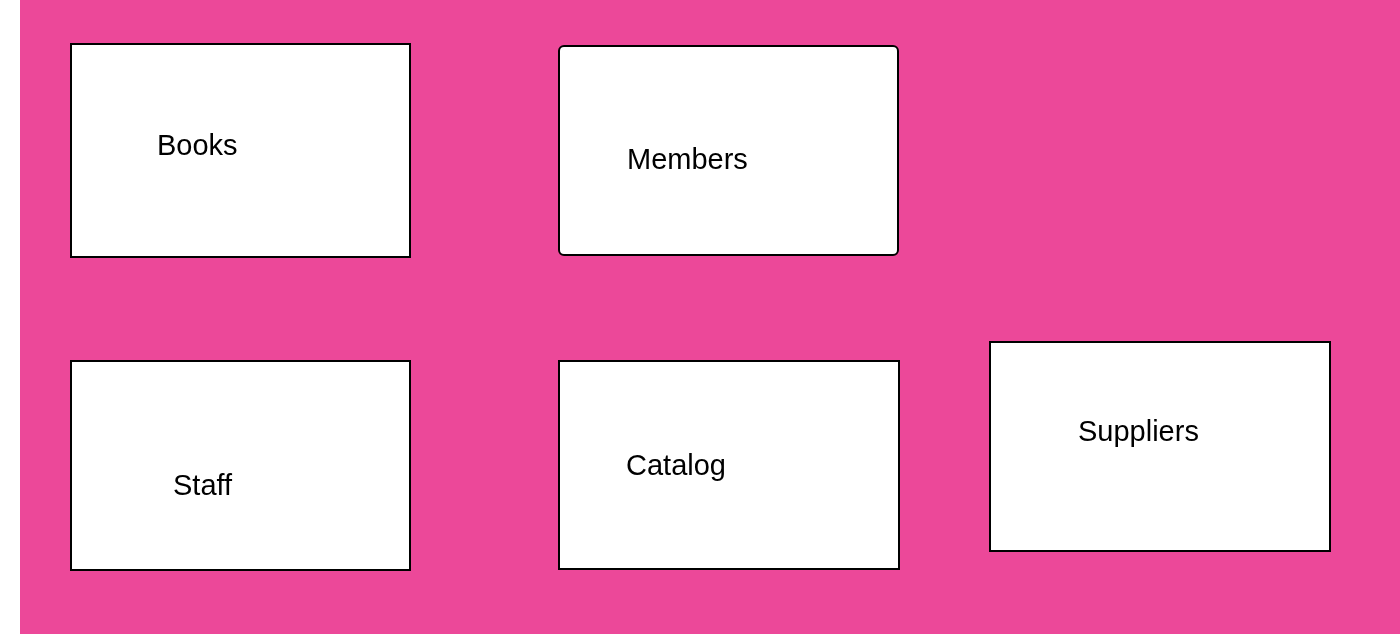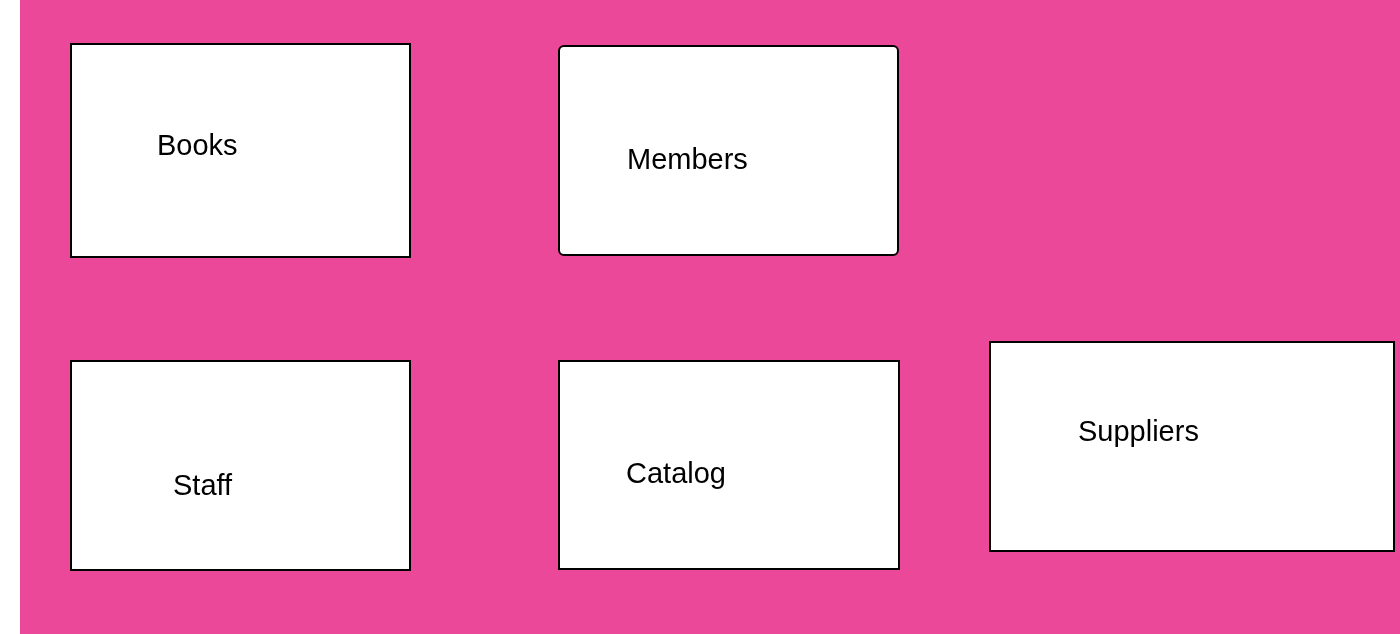--- a/index.html
+++ b/index.html
@@ -28,27 +28,27 @@
     line-height: 1.2;
     color: #000000;
     white-space: nowrap;
   }
   
   .box-books        { left: 50px;  top: 43px;  width: 341px; height: 215px; }
   .box-members      { left: 538px; top: 45px;  width: 341px; height: 211px; border-radius: 6px; }
   .box-transactions { left: 969px; top: 49px;  width: 341px; height: 209px; }
   .box-staff        { left: 50px;  top: 360px; width: 341px; height: 211px; padding-left: 24px; }
   .box-catalog      { left: 538px; top: 360px; width: 342px; height: 210px; }
-  .box-suppliers    { left: 969px; top: 341px; width: 406px; height: 211px; }
+  .box-suppliers    { left: 969px; top: 341px; width: 342px; height: 211px; }
   
   .box-books        .shape-label { left: 85px;  top: 83px;  }
   .box-members      .shape-label { left: 67px;  top: 95px;  }
   .box-transactions .shape-label { left: 67px;  top: 67px;  }
   .box-staff        .shape-label { left: 101px; top: 106px; }
-  .box-catalog      .shape-label { left: 66px;  top: 94px;  }
+  .box-catalog      .shape-label { left: 66px;  top: 86px;  }
   .box-suppliers    .shape-label { left: 87px;  top: 71px;  }
 </style>
 </head>
 <body>
 
 <div class="canvas">
 
   <div class="shape-box box-books">
     <span class="shape-label">Books</span>
   </div>

